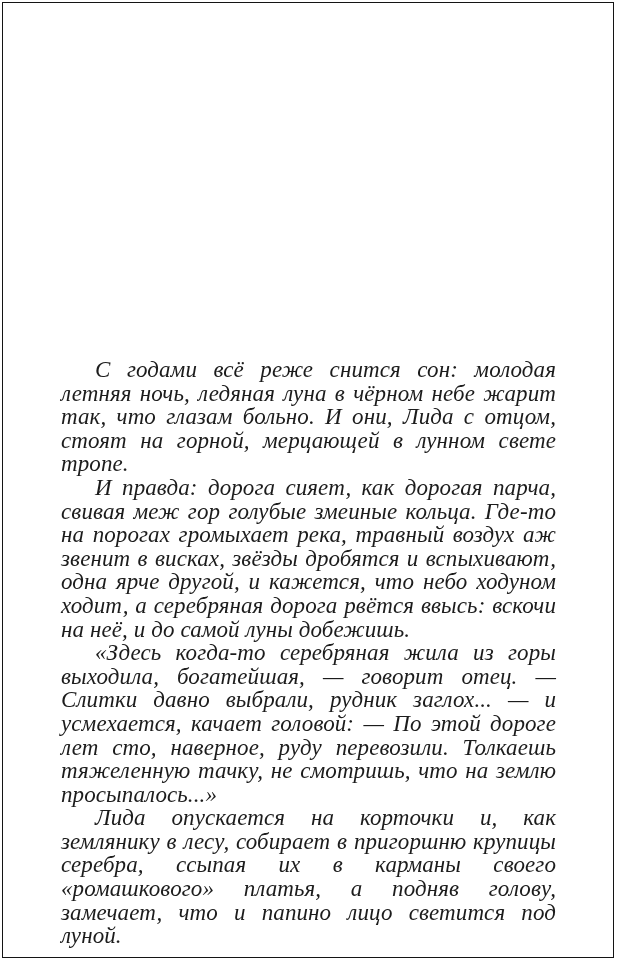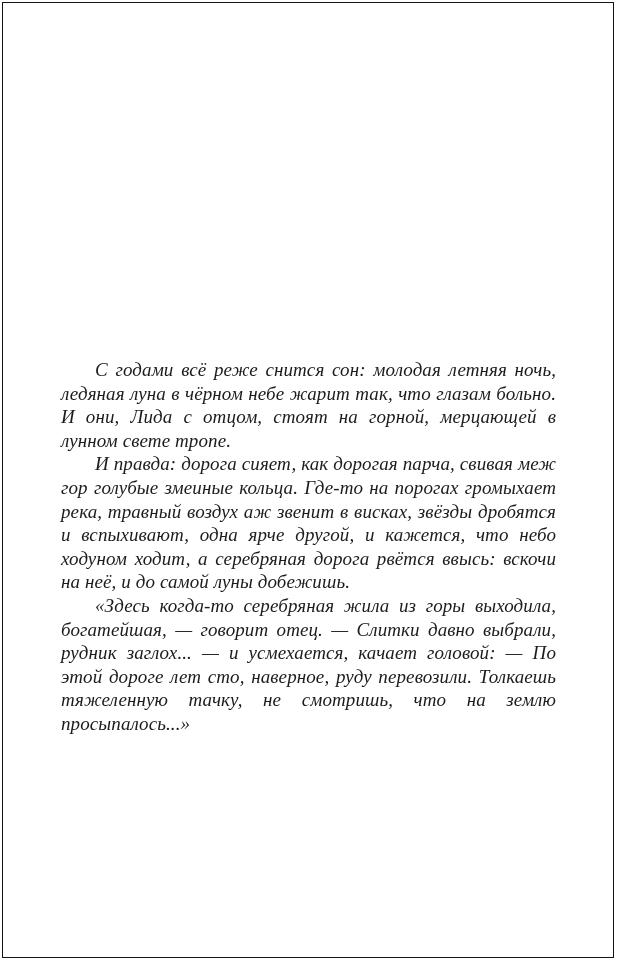--- a/index.html
+++ b/index.html
@@ -25,34 +25,35 @@
     box-sizing: border-box;
   }
   .text-block {
     position: absolute;
     left: 58px;
     right: 57px;
     top: 355px;
     color: #1c1c1c;
     font-family: "Liberation Serif", serif;
     font-style: italic;
-    font-size: 19px;
+    font-size: 23px;
     line-height: 23.6px;
     text-align: justify;
     letter-spacing: 0.1px;
   }
   .text-block p {
     margin: 0;
     padding: 0;
     text-indent: 34px;
     hyphens: none;
   }
 </style>
 </head>
 <body>
 
 <div class="page">
   <div class="text-block">
     <p>С годами всё реже снится сон: молодая летняя ночь, ледяная луна в чёрном небе жарит так, что глазам больно. И они, Лида с отцом, стоят на горной, мерцающей в лунном свете тропе.</p>
     <p>И правда: дорога сияет, как дорогая парча, свивая меж гор голубые змеиные кольца. Где-то на порогах громыхает река, травный воздух аж звенит в висках, звёзды дробятся и вспыхивают, одна ярче другой, и кажется, что небо ходуном ходит, а серебряная дорога рвётся ввысь: вскочи на неё, и до самой луны добежишь.</p>
     <p>«Здесь когда-то серебряная жила из горы выходила, богатейшая, — говорит отец. — Слитки давно выбрали, рудник заглох... — и усмехается, качает головой: — По этой дороге лет сто, наверное, руду перевозили. Толкаешь тяжеленную тачку, не смотришь, что на землю просыпалось...»</p>
+    <p>Лида опускается на корточки и, как землянику в лесу, собирает в пригоршню крупицы серебра, ссыпая их в карманы своего «ромашкового» платья, а подняв голову, замечает, что и папино лицо светится под луной.</p>
   </div>
 </div>
 
 </body></html>

